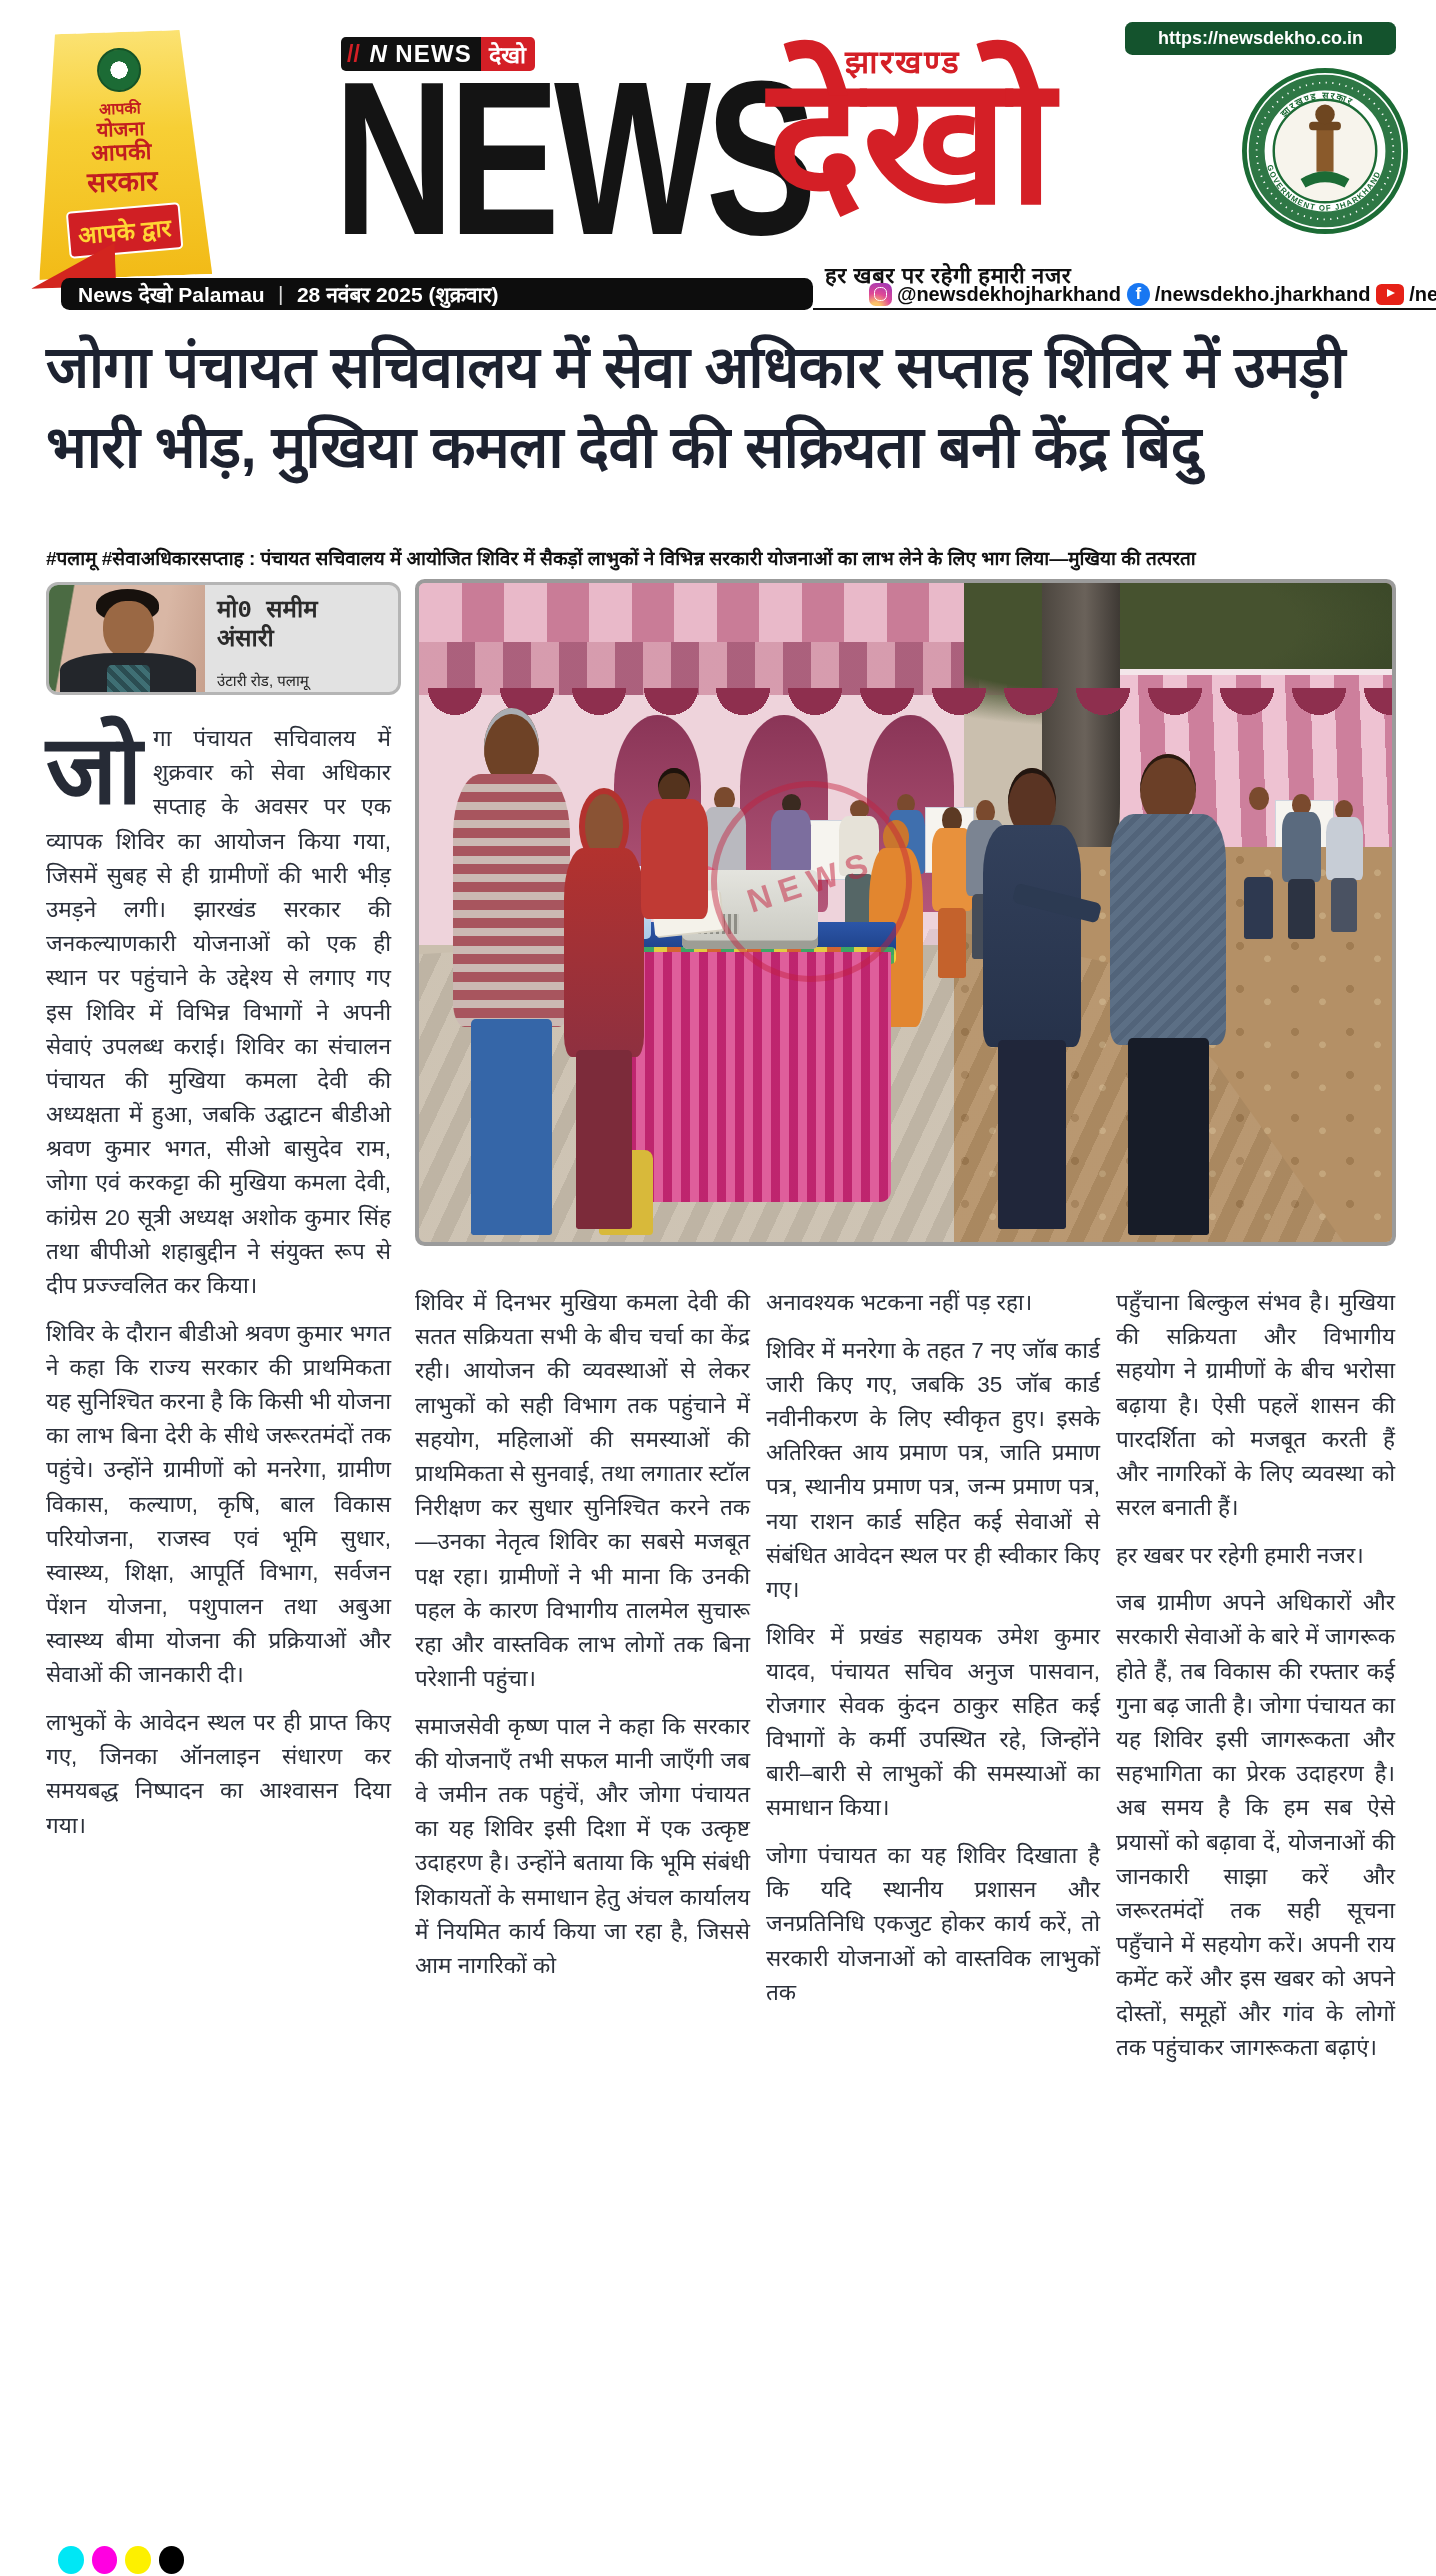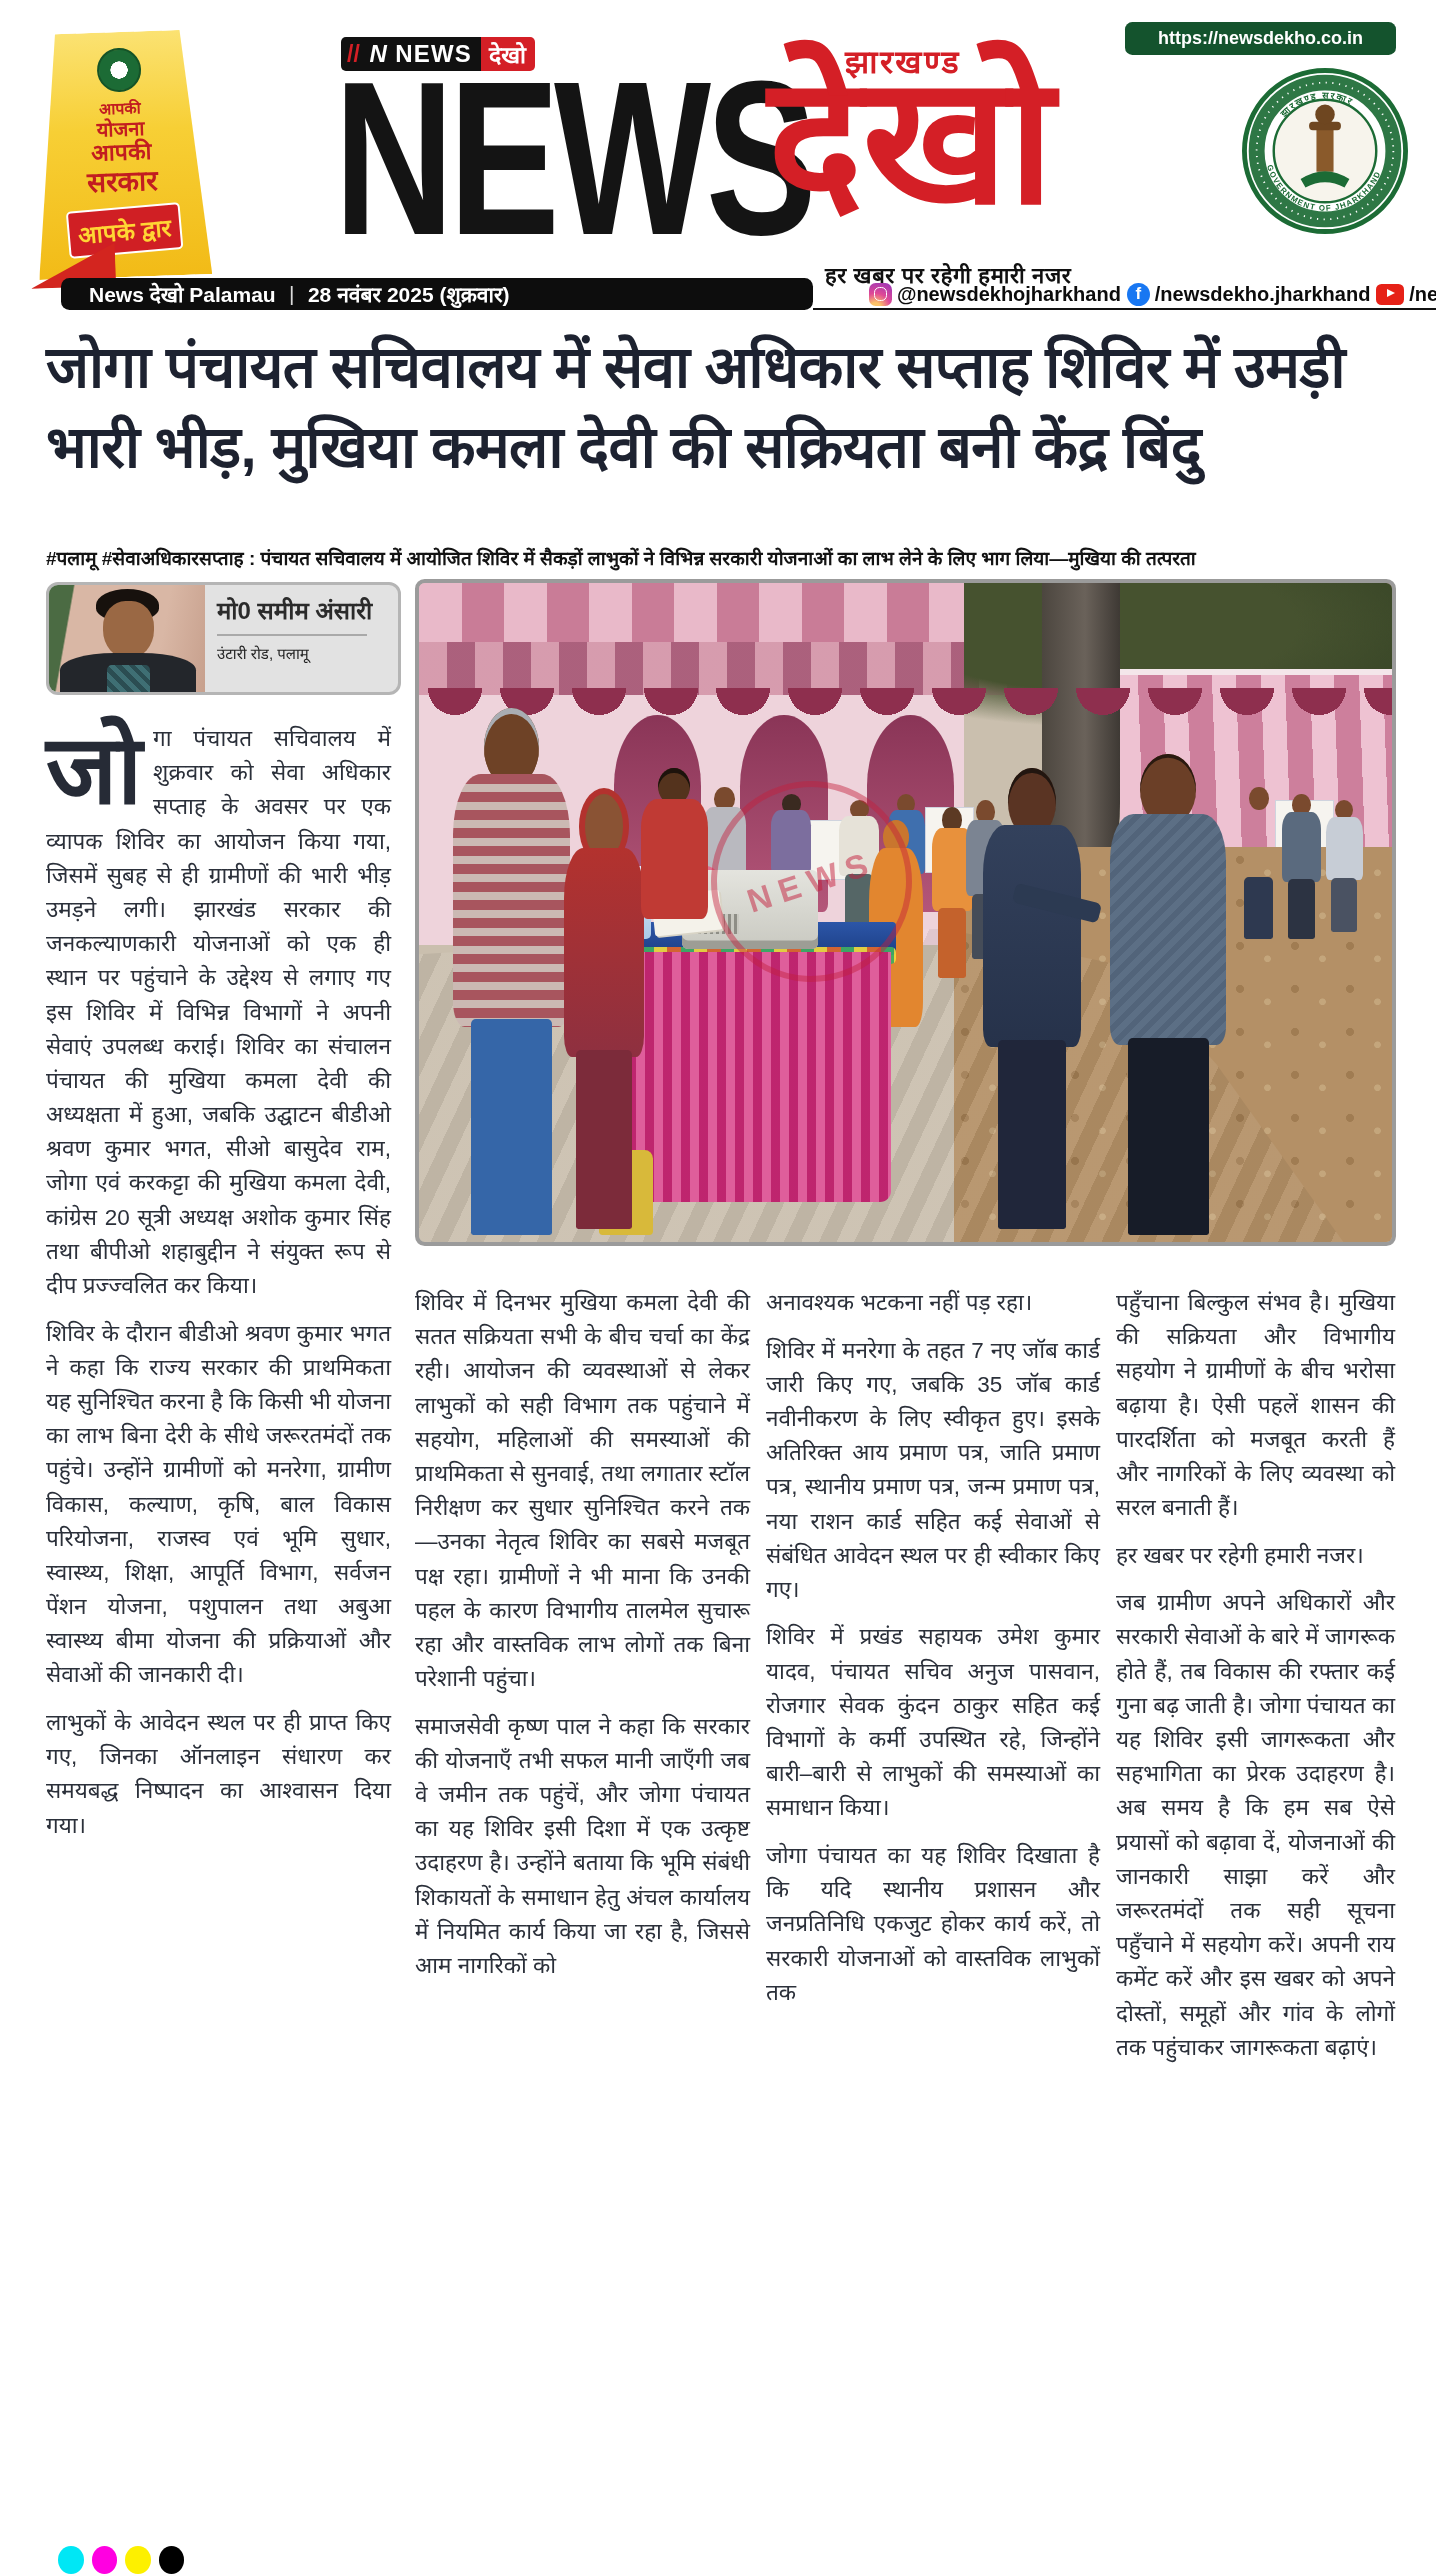--- a/index.html
+++ b/index.html
@@ -31,21 +31,21 @@
 
   .logo-news { left:334px; top:58px; font-size:219px; line-height:0.92; font-weight:900; color:#141414;
                letter-spacing:-7.3px; transform:scaleX(.76); transform-origin:left top; }
   .logo-dekho { left:768px; top:43px; font-size:178px; line-height:1.1; font-weight:900; color:#d41f26; }
   .logo-region { left:845px; top:39px; font-size:32px; font-weight:900; color:#d41f26; letter-spacing:2.4px; }
   .logo-tagline { left:825px; top:259px; font-size:22px; font-weight:800; color:#101010; letter-spacing:0.6px; }
 
   .emblem { left:1242px; top:68px; width:166px; height:166px; }
 
   .black-bar { left:61px; top:278px; width:752px; height:32px; background:#0d0d0d; border-radius:8.5px;
-               display:flex; align-items:center; color:#fff; font-size:21px; font-weight:bold; padding:0 28px; gap:13.4px; }
+               display:flex; align-items:center; color:#fff; font-size:21px; font-weight:bold; padding:0 17px; gap:13.4px; }
   .black-bar .sep { font-weight:400; opacity:.85; }
 
   .social-row { left:869px; top:278px; height:32px; display:flex; align-items:center; gap:6px; }
   .social-item { display:flex; align-items:center; gap:4.9px; font-size:20px; font-weight:800; color:#0c0c0c; }
   .icn { width:23px; height:23px; border-radius:50%; position:relative; flex:0 0 auto; }
   .ig { border-radius:6.7px; background:radial-gradient(circle at 28% 110%,#fdc468 0 18%,#df4996 50%,#9b36b7 95%); }
   .ig::after { content:""; position:absolute; inset:4.9px; border:1.8px solid #fff; border-radius:5.5px; }
   .fb { background:#1877f2; } .fb::after { content:"f"; position:absolute; inset:0; color:#fff; font-weight:900; font-size:17px; display:flex; align-items:center; justify-content:center; }
   .yt { width:28px; height:21px; border-radius:5.5px; background:#e62117; }
   .yt::after { content:""; position:absolute; left:10.3px; top:5.5px; border-left:8.5px solid #fff; border-top:4.9px solid transparent; border-bottom:4.9px solid transparent; }
@@ -57,21 +57,21 @@
 
   
   .reporter { left:46px; top:582px; width:355px; height:113px; border:3px solid #b5b5b5; border-radius:12px;
               background:#e2e2e2; display:flex; overflow:hidden; }
   .rep-photo { width:156px; height:100%; position:relative; background:linear-gradient(100deg,#4b6b43 0 14%,#d9b7a5 15% 70%,#c7a08d 100%); flex:0 0 auto; }
   .rep-hair { position:absolute; left:47px; top:3.7px; width:63px; height:32px; background:#17110d; border-radius:50% 50% 40% 40%; }
   .rep-face { position:absolute; left:54px; top:16px; width:51px; height:58px; background:#9a6844; border-radius:46% 46% 52% 52%; }
   .rep-jacket { position:absolute; left:11px; bottom:-3.7px; width:136px; height:43px; background:#23262b; border-radius:40% 40% 0 0; }
   .rep-collar { position:absolute; left:58px; bottom:0; width:43px; height:27px; background:repeating-linear-gradient(45deg,#3f6f74 0 4.9px,#2b4d52 4.9px 9.7px); border-radius:4.9px 4.9px 0 0; }
   .rep-info { flex:1; padding:11px 11px 7.3px 12px; display:flex; flex-direction:column; }
-  .rep-name { font-size:24px; font-weight:800; color:#2b2b2b; line-height:1.22; width:158px; }
+  .rep-name { font-size:24px; font-weight:800; color:#2b2b2b; line-height:1.22; width:158px;font-family:Liberation Mono, monospace; }
   .rep-div { width:88%; height:2.4px; background:#a9a9a9; margin:8.5px 0 7.3px; }
   .rep-loc { font-size:15px; color:#222; }
 
   
   .photo { left:415px; top:579px; width:981px; height:667px; border:4.3px solid #9b9b9b; border-radius:9.7px;
            overflow:hidden; background:#cabfae; }
   .photo .abs { position:absolute; }
   .ph-canopy1 { left:0; top:0; width:100%; height:9%; background:repeating-linear-gradient(90deg,#e9b9c9 0 43px,#c97c97 43px 85px); }
   .ph-canopy2 { left:0; top:9%; width:100%; height:8%; background:repeating-linear-gradient(90deg,#d898ae 0 28px,#a85677 28px 56px); opacity:.9; }
   .ph-bunting { left:0; top:16%; width:100%; height:9%;

